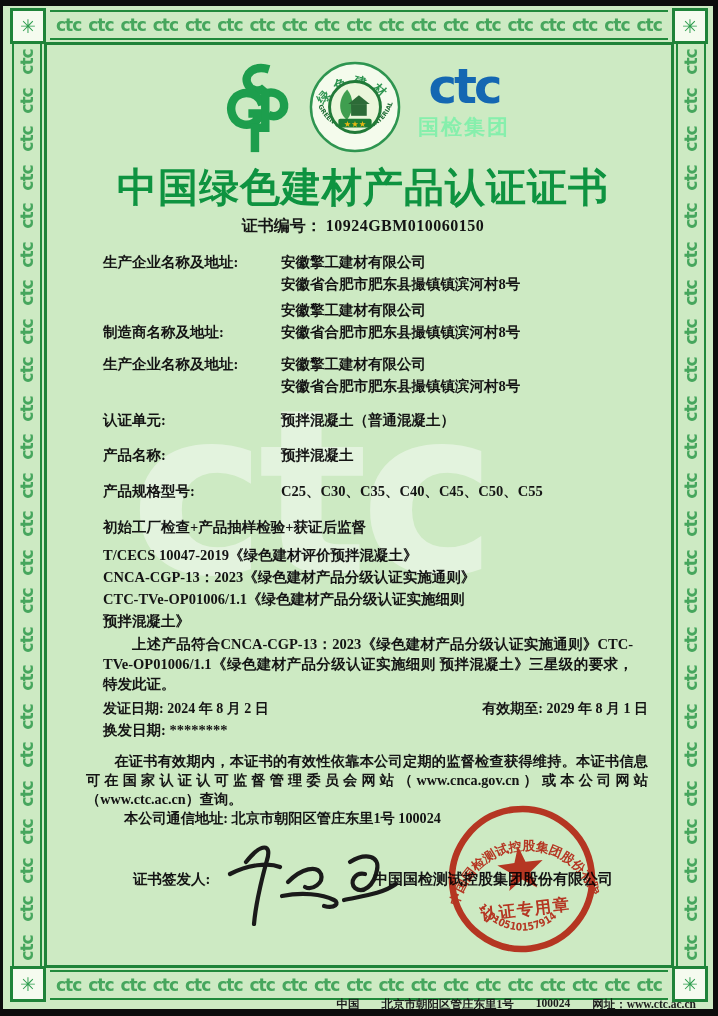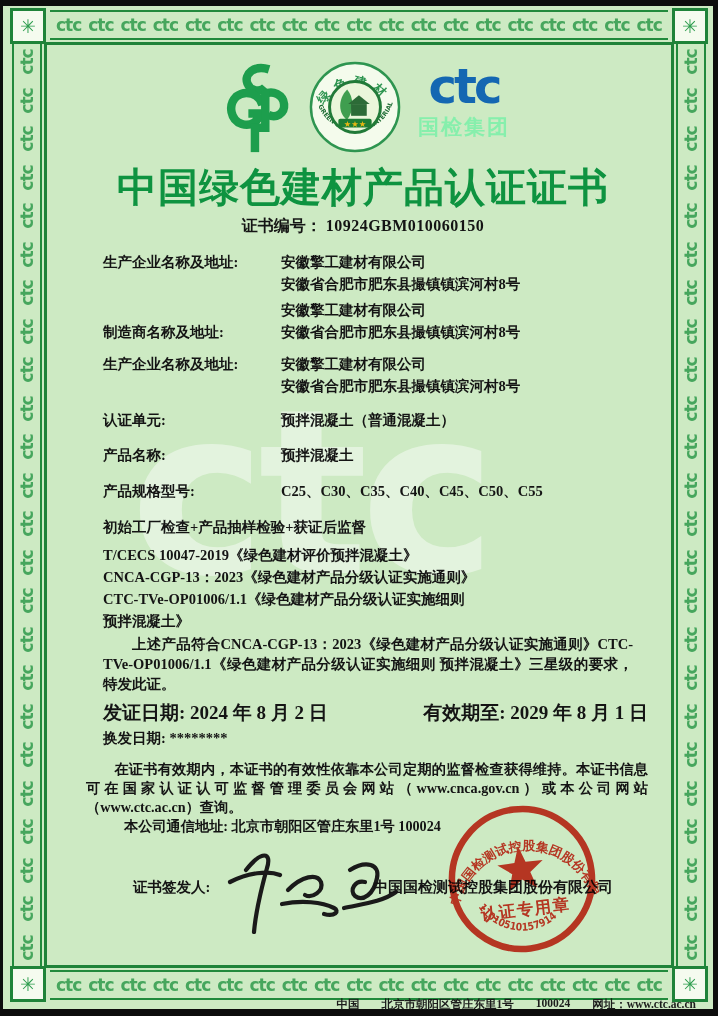--- a/index.html
+++ b/index.html
@@ -49,21 +49,21 @@
 
   .fields{margin-top:14px;font-size:14.5px;font-weight:bold;line-height:22px;}
   .frow{display:flex;padding-left:45px;}
   .flabel{width:178px;flex:none;}
   .fvalue{flex:1;}
   .m10{margin-top:10px;} .m2{margin-top:4px;align-items:flex-end;} .m12{margin-top:12px;}
   .m13{margin-top:13px;} .m14{margin-top:14px;} .m6{margin-top:6px;}
 
   .statement{margin:2px 0 0 45px;width:530px;font-size:14.5px;font-weight:bold;line-height:20px;
              text-indent:2em;text-align:justify;}
-  .dates{display:flex;margin:6px 0 0 45px;width:545px;font-size:19px;font-weight:bold;
+  .dates{display:flex;margin:6px 0 0 45px;width:545px;font-size:14px;font-weight:bold;
          justify-content:space-between;padding-right:40px;}
   .reissue{margin:3px 0 0 45px;font-size:14.5px;font-weight:bold;}
   .notice{margin:12px 0 0 28px;width:562px;font-size:14.2px;font-weight:bold;line-height:19px;
           text-indent:2em;text-align:justify;}
   .notice-addr{margin:0 0 0 66px;font-size:14.2px;font-weight:bold;line-height:19px;}
 
   .sigrow{position:relative;height:90px;margin-top:8px;}
   .siglabel{position:absolute;left:75px;top:34px;font-size:14.5px;font-weight:bold;}
   .signature{position:absolute;left:160px;top:-2px;}
   .sigcompany{position:absolute;left:315px;top:34px;font-size:15px;font-weight:bold;}

